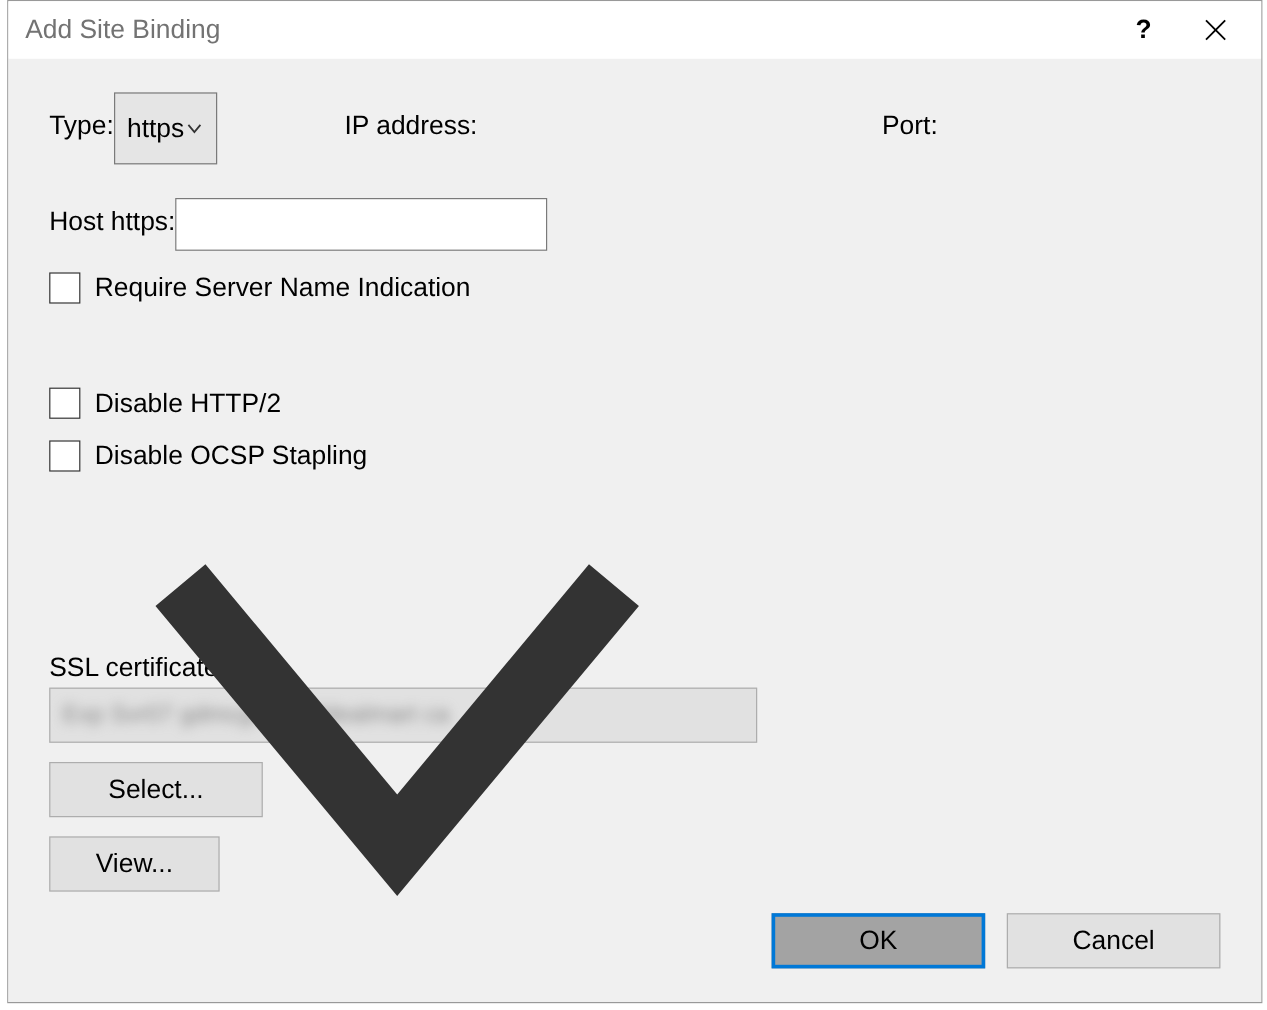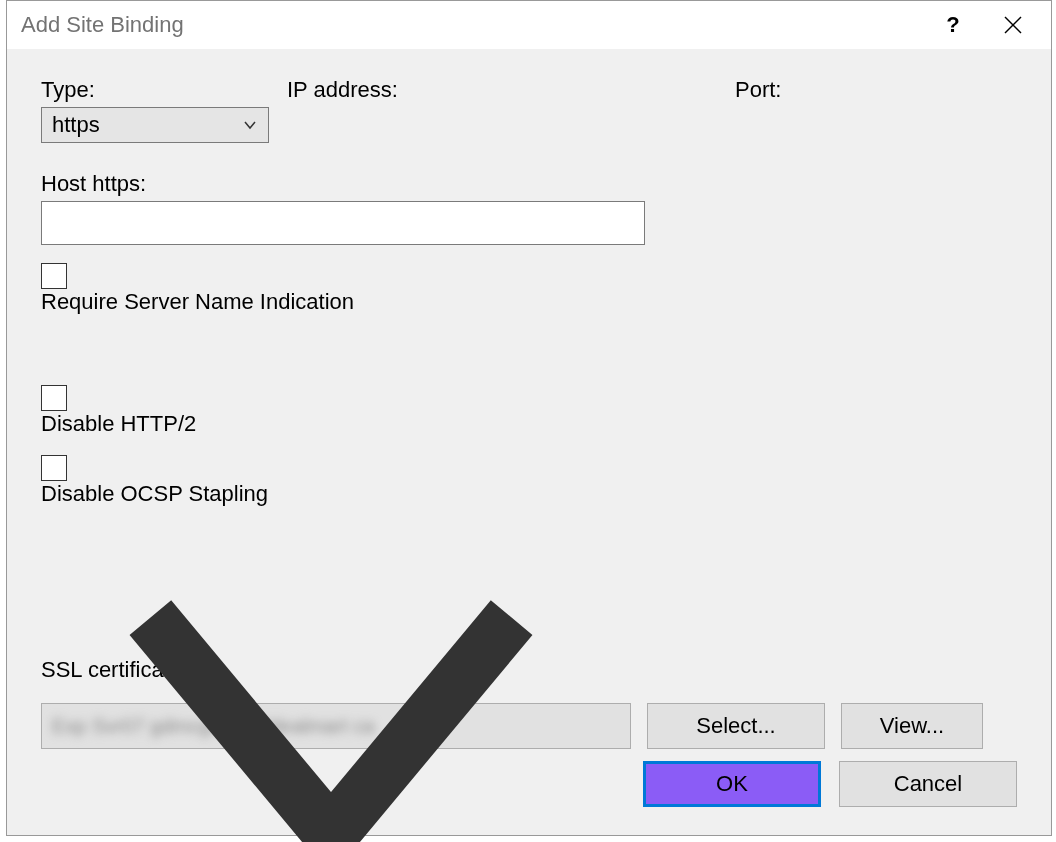--- a/index.html
+++ b/index.html
@@ -58,27 +58,28 @@
       position: relative;
       font-size: 22px;
       color: #000;
     }
     .row1 {
       display: flex;
       gap: 18px;
     }
     .field {
       display: flex;
-      flex-direction: column;
+      flex-direction: row;
+      align-items: center;
     }
     .field label {
       margin-bottom: 4px;
     }
     .combo {
-      height: 36px;
+      height: 60px;
       border: 1px solid #7a7a7a;
       background: #e5e5e5;
       display: flex;
       align-items: center;
       padding: 0 10px;
       font-size: 22px;
       position: relative;
     }
     .combo.white {
       background: #fff;
@@ -96,23 +97,22 @@
       background: #fff;
       padding: 0 10px;
       font-size: 22px;
       outline: none;
     }
     .hostname-block {
       margin-top: 28px;
     }
     .checkbox-row {
       display: flex;
-      align-items: flex-start;
+      align-items: flex-end;
       margin-top: 18px;
-      flex-direction: column;
     }
     .checkbox {
       width: 26px;
       height: 26px;
       border: 1px solid #333;
       background: #fff;
       margin-right: 12px;
       flex-shrink: 0;
     }
     .gap-large {
@@ -157,21 +157,21 @@
     .footer {
       position: absolute;
       right: 34px;
       bottom: 28px;
       display: flex;
       gap: 18px;
     }
     .btn-ok {
       width: 178px;
       border: 3px solid #0078d7;
-      background: #8b5cf6;
+      background: #a3a3a3;
     }
     .btn-cancel {
       width: 178px;
     }
     .chevron-svg {
       stroke: #333;
       stroke-width: 1.5;
       fill: none;
     }
   </style>
@@ -227,21 +227,21 @@
       <span>Disable HTTP/2</span>
     </div>
 
     <div class="checkbox-row">
       <div class="checkbox"></div>
       <span>Disable OCSP Stapling</span>
     </div>
 
     <div class="ssl-block">
       <label>SSL certificate:</label>
-      <div class="ssl-row" style="margin-top:20px;">
+      <div class="ssl-row" style="margin-top:4px;flex-direction:column;">
         <div class="ssl-combo">
           <span class="blurred">Exp Svr07 gdmcgv gooddealmart ca</span>
           <svg class="chevron chevron-svg" viewBox="0 0 16 16" style="position:absolute;right:10px;">
             <polyline points="3,5 8,11 13,5"></polyline>
           </svg>
         </div>
         <div class="btn btn-select">Select...</div>
         <div class="btn btn-view">View...</div>
       </div>
     </div>

